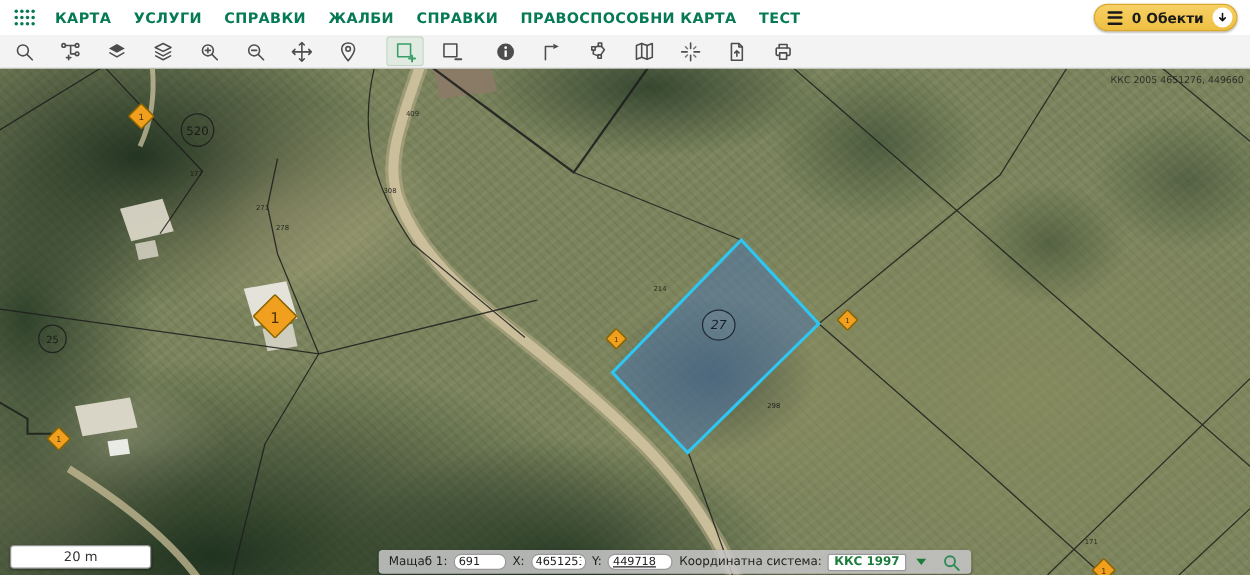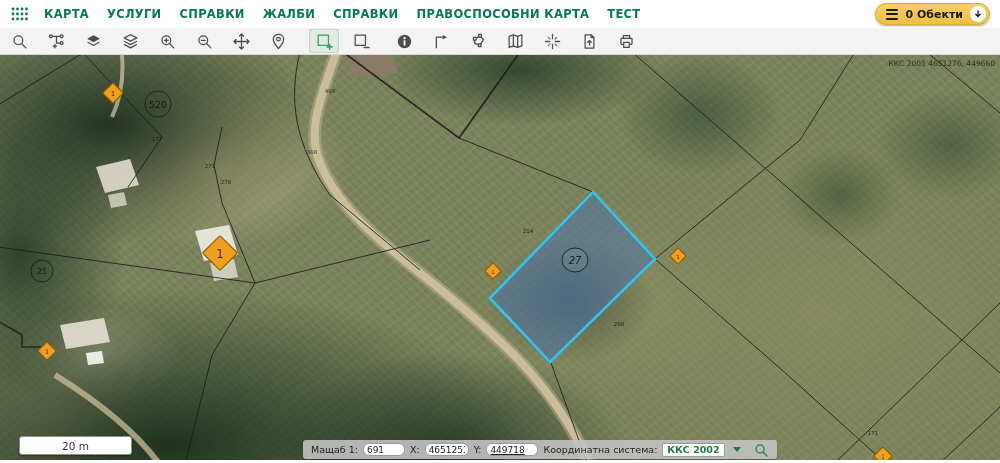--- a/index.html
+++ b/index.html
@@ -43,21 +43,21 @@
       radial-gradient(ellipse 190px 120px at 215px 110px, rgba(190,180,135,.75), transparent 72%),
       radial-gradient(ellipse 400px 260px at 820px 260px, rgba(140,142,95,.60), transparent 75%),
       radial-gradient(ellipse 200px 150px at 600px 250px, rgba(150,148,100,.45), transparent 72%),
       radial-gradient(ellipse 120px 70px  at 100px 300px, rgba(200,195,160,.60), transparent 70%),
       radial-gradient(ellipse 140px 80px  at 60px 360px,  rgba(185,175,135,.50), transparent 70%),
       repeating-linear-gradient(45deg,  rgba(0,0,0,.05) 0 2px, transparent 2px 6px),
       repeating-linear-gradient(-38deg, rgba(255,255,255,.04) 0 3px, transparent 3px 8px);
   }
   .map svg.overlay { position:absolute; left:0; top:0; width:1000px; height:405px; }
 
-  .scalebar { position:absolute; left:19px; top:381px; width:113px; height:19px; background:#fff; border:1px solid #8f8f8f;
+  .scalebar { position:absolute; left:8px; top:381px; width:113px; height:19px; background:#fff; border:1px solid #8f8f8f;
     border-radius:3px; box-shadow:0 1px 2px rgba(0,0,0,.4); display:flex; align-items:center; justify-content:center;
     font-size:10.5px; color:#333; }
 
   .statusbar { position:absolute; left:303px; top:385px; height:19px; background:rgba(196,196,196,.88); border-radius:3px;
     display:flex; align-items:center; gap:5px; padding:0 8px; box-shadow:0 1px 2px rgba(0,0,0,.35); }
   .statusbar .lbl { font-size:9.5px; color:#1e1e1e; white-space:nowrap; }
   .statusbar input { height:13px; border:1px solid #9a9a9a; border-radius:6px; background:#fff; font-size:9px;
     font-family:"DejaVu Sans", sans-serif; color:#222; padding:0 3px; outline:none; }
   .in-scale { width:42px; } .in-x { width:44px; } .in-y { width:52px;text-decoration:underline; }
   .crs-box { height:14px; min-width:52px; background:#fff; border:1px solid #9a9a9a; border-radius:2px; display:flex;
@@ -329,21 +329,21 @@
 
     <div class="statusbar">
       <span class="lbl">Мащаб 1:</span>
       <input class="in-scale" type="text" value="691" style="">
       <span class="lbl">X:</span>
       <input class="in-x" type="text" value="4651253" style="">
       <span class="lbl">Y:</span>
       <input class="in-y" type="text" value="449718" style="">
       <span class="lbl">Координатна система:</span>
       <span class="crs-box">
-        <span>ККС 2002</span>
+        <span>ККС 1997</span>
       </span>
       <span class="crs-arrow"></span>
       <span class="sb-search">
         <svg width="16" height="16" viewBox="0 0 24 24" style="stroke:#2e8b57;stroke-width:2.2;fill:none;stroke-linecap:round">
           <circle cx="10.5" cy="10.5" r="6"></circle>
             <path d="M15.2 15.2 L21 21"></path>
         </svg>
       </span>
     </div>
   </div>

